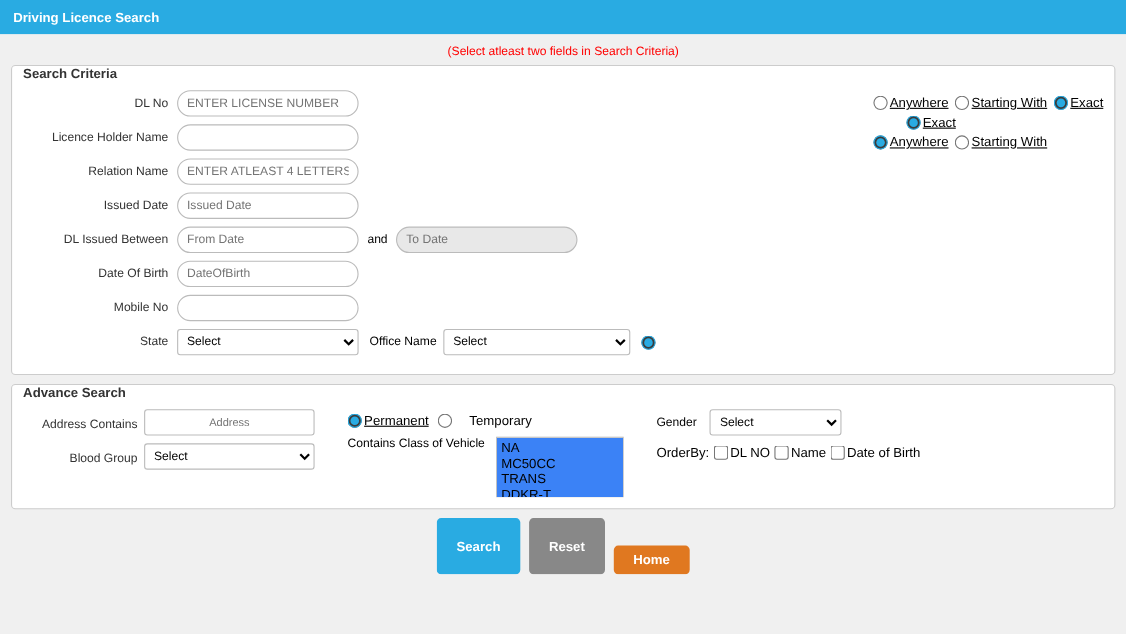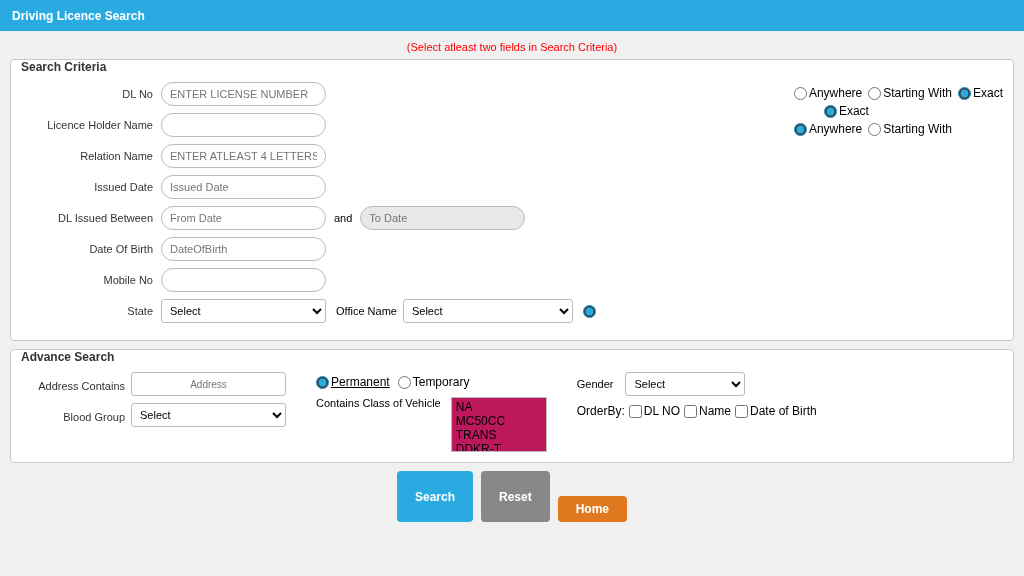--- a/index.html
+++ b/index.html
@@ -18,38 +18,38 @@
     .select-wide { width: 165px; }
     .select-medium { width: 170px; }
     .office-group { display: flex; align-items: center; margin-left: 10px; }
     .office-label { font-size: 11px; margin-right: 6px; }
     .dl-radio-group { display: flex; align-items: center; gap: 6px; font-size: 11px; margin-left: 10px; }
     .dl-radio-group label { display: flex; align-items: center; gap: 2px; cursor: pointer; }
     .adv-label { text-align: right; width: 110px; min-width: 110px; padding-right: 6px; font-size: 11px; color: #333; padding-top: 3px; }
     .adv-input { border: 1px solid #bbb; border-radius: 3px; padding: 3px 6px; font-size: 10px; height: 24px; width: 155px; text-align: center; }
     .perm-group { display: flex; align-items: center; gap: 8px; font-size: 11px; margin-top: 3px; }
     .perm-group label { display: flex; align-items: center; gap: 2px; cursor: pointer; }
-    .vehicle-list { border: 1px solid #bbb; background: #be185d; font-size: 11px; height: 55px; width: 96px; overflow-y: scroll; padding: 2px 4px; }
+    .vehicle-list { border: 1px solid #bbb; background: #3b82f6; font-size: 11px; height: 55px; width: 116px; overflow-y: scroll; padding: 2px 4px; }
     .contains-label { font-size: 11px; margin-right: 4px; }
     .gender-label { font-size: 11px; margin-right: 6px; }
     .gender-select { border: 1px solid #bbb; border-radius: 3px; padding: 2px 4px; font-size: 11px; height: 24px; background: white; width: 120px; }
     .orderby-group { display: flex; align-items: center; gap: 4px; font-size: 11px; }
     .orderby-group label { display: flex; align-items: center; gap: 2px; }
     .btn-row { display: flex; justify-content: center; gap: 8px; margin-top: 8px; padding-bottom: 8px; }
     .btn { border: none; border-radius: 4px; padding: 6px 18px; font-size: 12px; cursor: pointer; color: white; font-weight: bold; }
     .btn-search { background: #29abe2; }
     .btn-reset { background: #888; }
     .btn-home { background: #e07820; margin-top: 25px; }
     input[type=radio] { accent-color: #29abe2; }
     input[type=checkbox] { accent-color: #29abe2; }
     .adv-middle { display: flex; flex-direction: column; align-items: flex-start; margin-left: 30px; }
     .adv-right { display: flex; flex-direction: column; align-items: flex-start; margin-left: 30px; }
     .main-form { display: flex; gap: 0; }
     .main-left { flex: 1; }
-    .main-right { display: flex; flex-direction: column; justify-content: flex-start; padding-top: 0; margin-left: 10px; }
+    .main-right { display: flex; flex-direction: column; justify-content: flex-start; padding-top: 0; margin-left: 10px; text-decoration: underline; }
   </style>
 </head>
 <body>
 
 <div class="header">
   <span>Driving Licence Search</span>
 </div>
 
 <div class="content">
   <div class="hint">(Select atleast two fields in Search Criteria)</div>
@@ -174,21 +174,21 @@
         </div>
       </div>
 
       <div class="adv-middle">
 
         <div class="perm-group" style="margin-bottom:8px;margin-top:3px;">
           <label style="display:flex;align-items:center;gap:2px;font-size:11px;text-decoration:underline;">
             <input type="radio" name="perm" value="permanent" checked="" style="">
             <span>Permanent</span>
           </label>
-          <label style="display:flex;align-items:center;gap:2px;font-size:11px;">
+          <label style="display:flex;align-items:center;gap:16px;font-size:11px;">
             <input type="radio" name="perm" value="temporary" style="">
             <span>Temporary</span>
           </label>
         </div>
 
         <div style="display:flex;align-items:flex-start;gap:6px;">
           <span class="contains-label">Contains Class of Vehicle</span>
           <div class="vehicle-list">
             <div>NA</div>
             <div>MC50CC</div>

